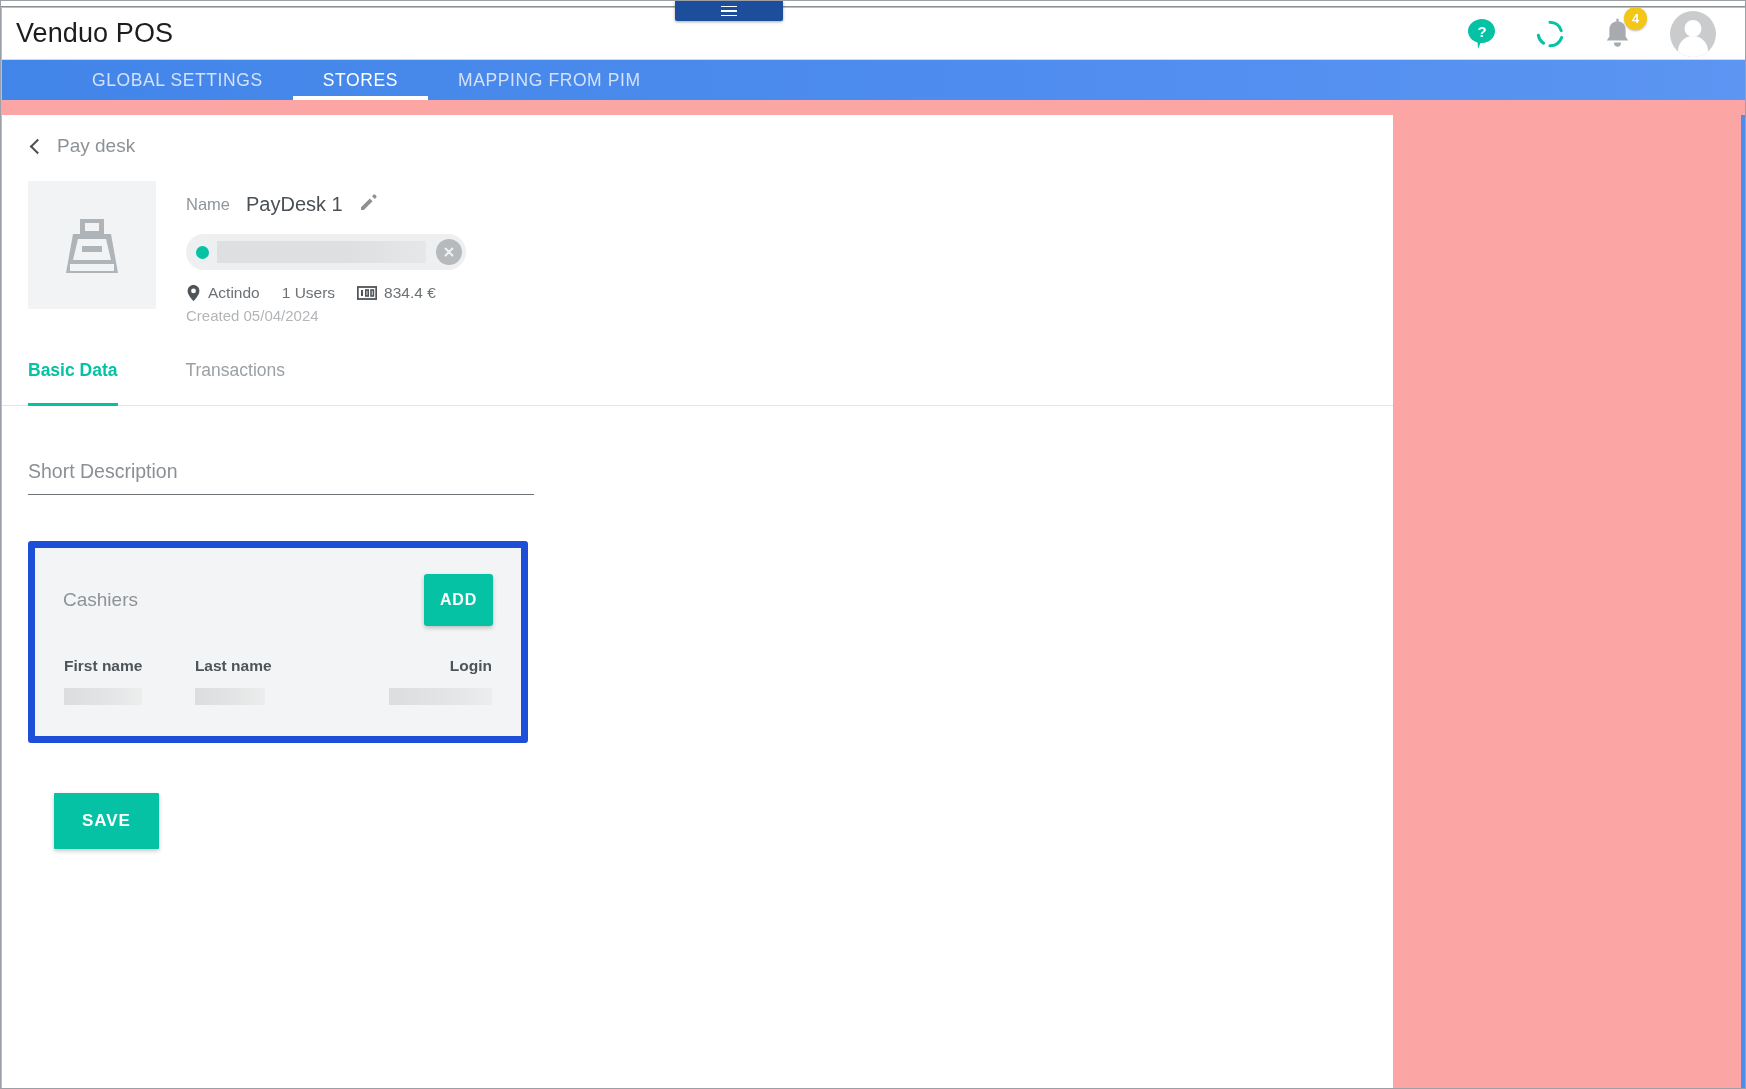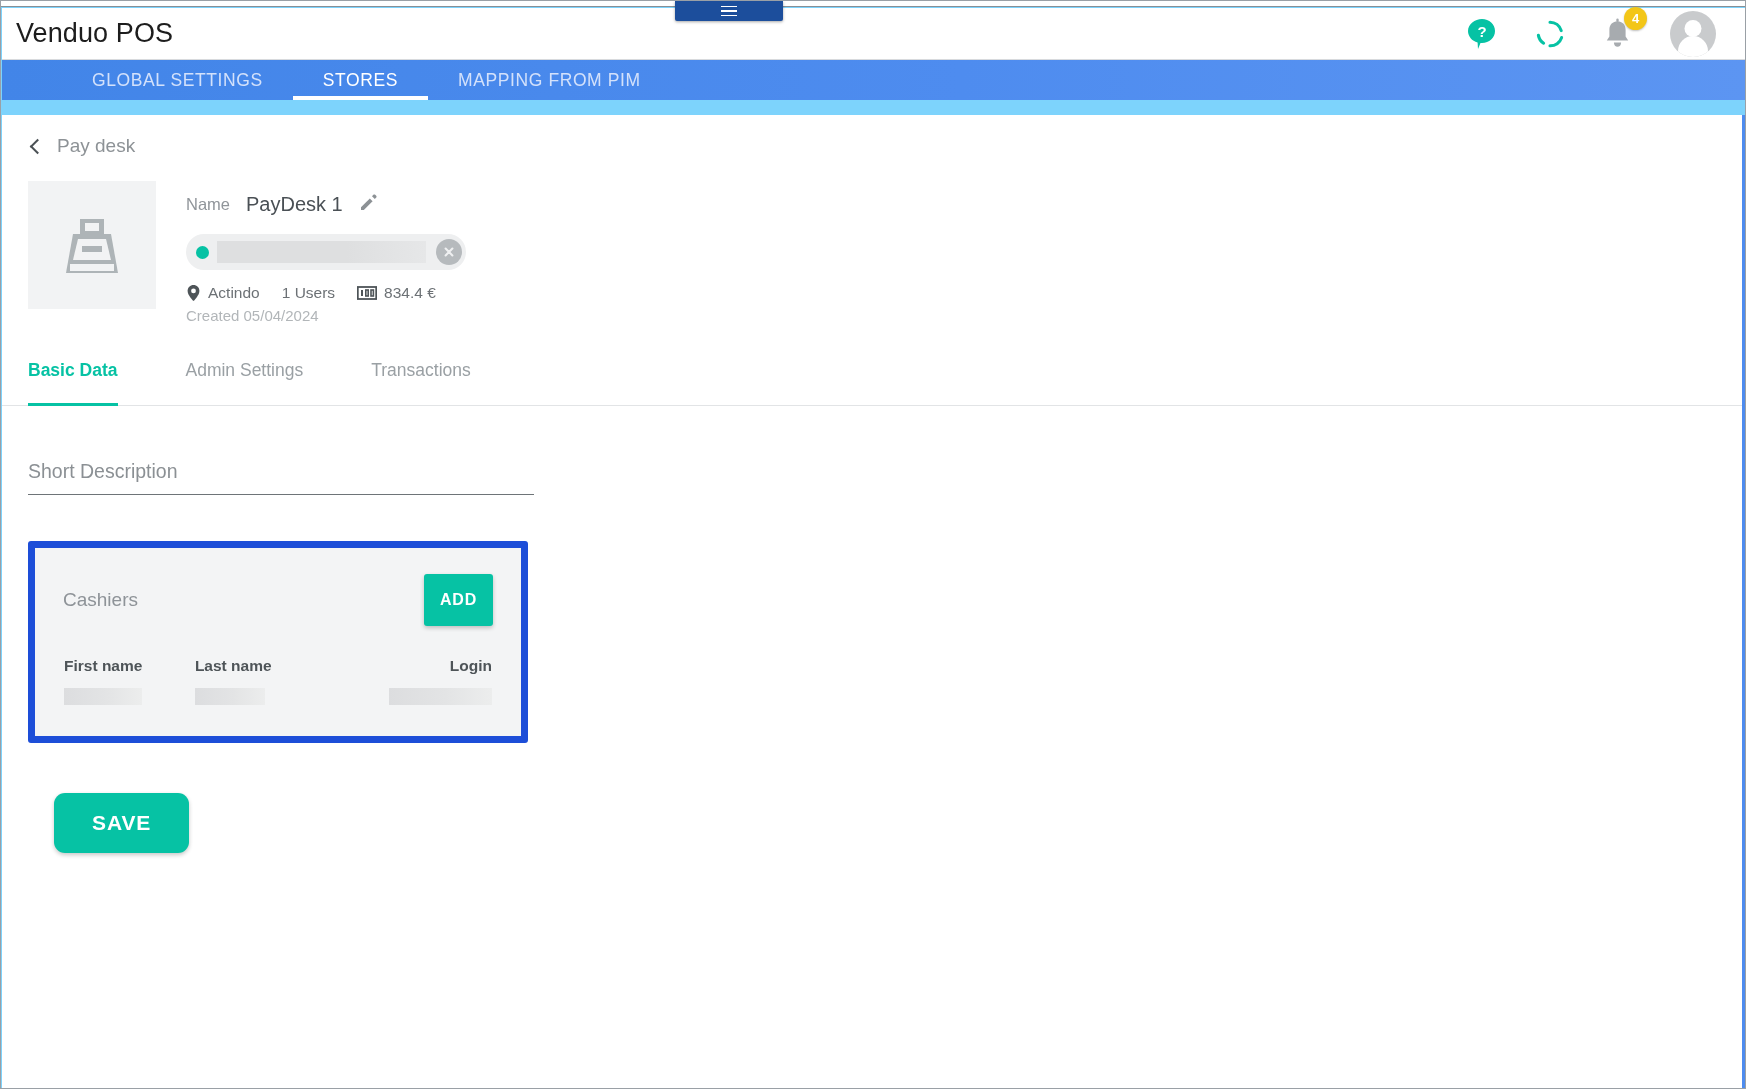--- a/index.html
+++ b/index.html
@@ -15,21 +15,21 @@
     overflow: hidden;
     position: relative;
   }
 
   
   .window {
     position: absolute;
     left: 0; top: 0;
     width: 1746px;
     height: 1089px;
-    background: #7dd3fc;
+    background: #fca5a5;
     border: 1px solid #9aa0a6;
     overflow: hidden;
   }
 
   
   .chrome-strip {
     position: absolute;
     left: 0; top: 0;
     width: 100%;
     height: 6px;
@@ -172,21 +172,21 @@
     left: 0; right: 0; bottom: 0;
     height: 4px;
     background: #ffffff;
   }
 
   
   .content {
     position: absolute;
     left: 1px;
     top: 114px;
-    width: 1740px;
+    width: 1391px;
     height: 974px;
     background: #ffffff;
     overflow: hidden;
   }
   .right-edge {
     position: absolute;
     right: 0; top: 114px;
     width: 4px; height: 974px;
     background: #4e8cef;
   }
@@ -376,25 +376,25 @@
   }
   .sk-first { width: 78px; }
   .sk-last  { width: 70px; }
   .sk-login { width: 103px; margin-left: auto; }
 
   .btn-save {
     margin: 50px 0 0 26px;
     background: #06c2a4;
     color: #ffffff;
     border: none;
-    border-radius: 11px;
-    font-size: 21px;
+    border-radius: 1px;
+    font-size: 17px;
     font-weight: 700;
     letter-spacing: 0.9px;
-    padding: 18px 38px;
+    padding: 18px 28px;
     cursor: pointer;
     box-shadow: 0 2px 4px rgba(0,0,0,0.22);
     font-family: "Liberation Sans", sans-serif;
   }
 </style>
 </head>
 <body>
 
 <div class="window">
 
@@ -518,21 +518,20 @@
           </span>
         </div>
 
         <div class="created">Created 05/04/2024</div>
 
       </div>
     </div>
 
     <div class="tabs">
       <div class="tab active">Basic Data</div>
-      <div class="tab">Admin Settings</div>
       <div class="tab">Transactions</div>
     </div>
 
     <div class="form-body">
 
       <div class="field">
         <span class="field-placeholder">Short Description</span>
       </div>
 
       <div class="card">

